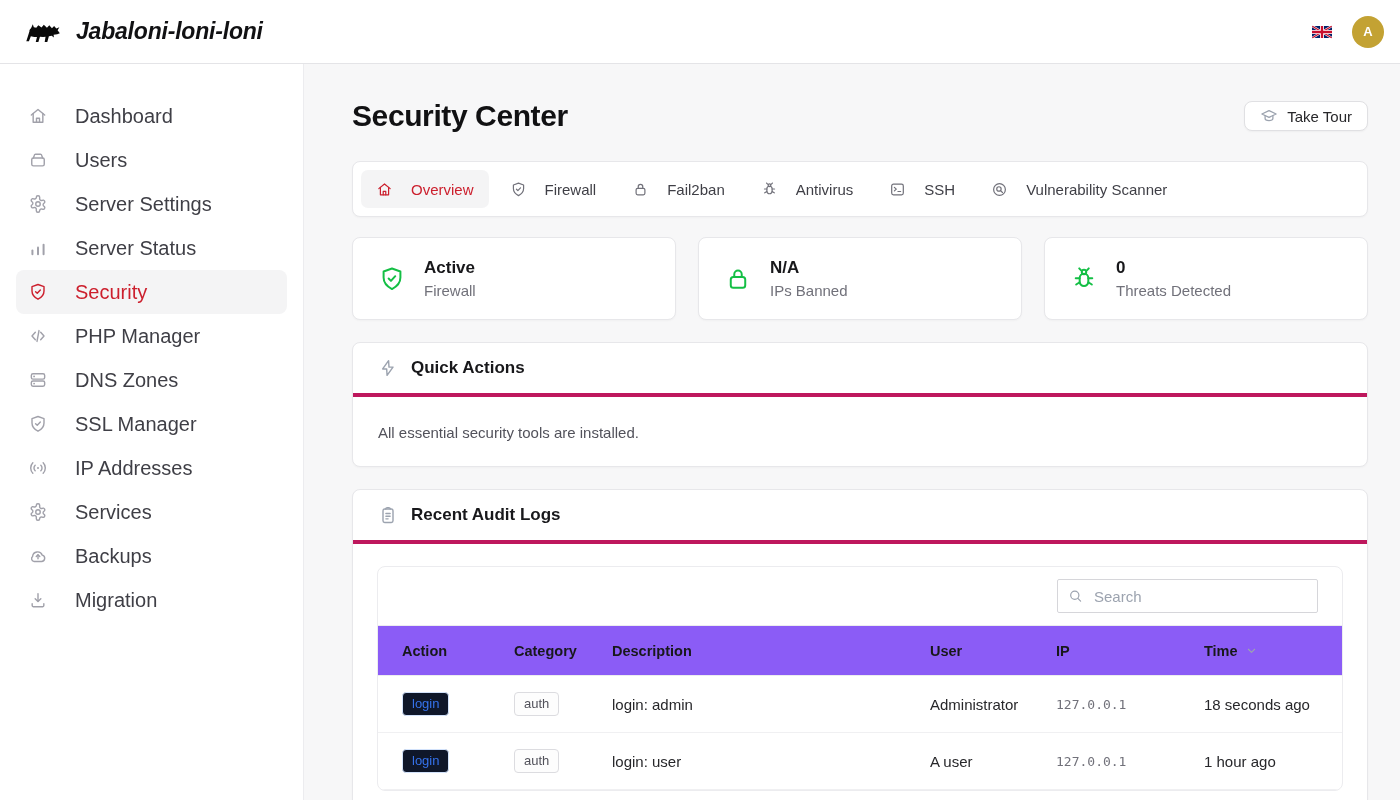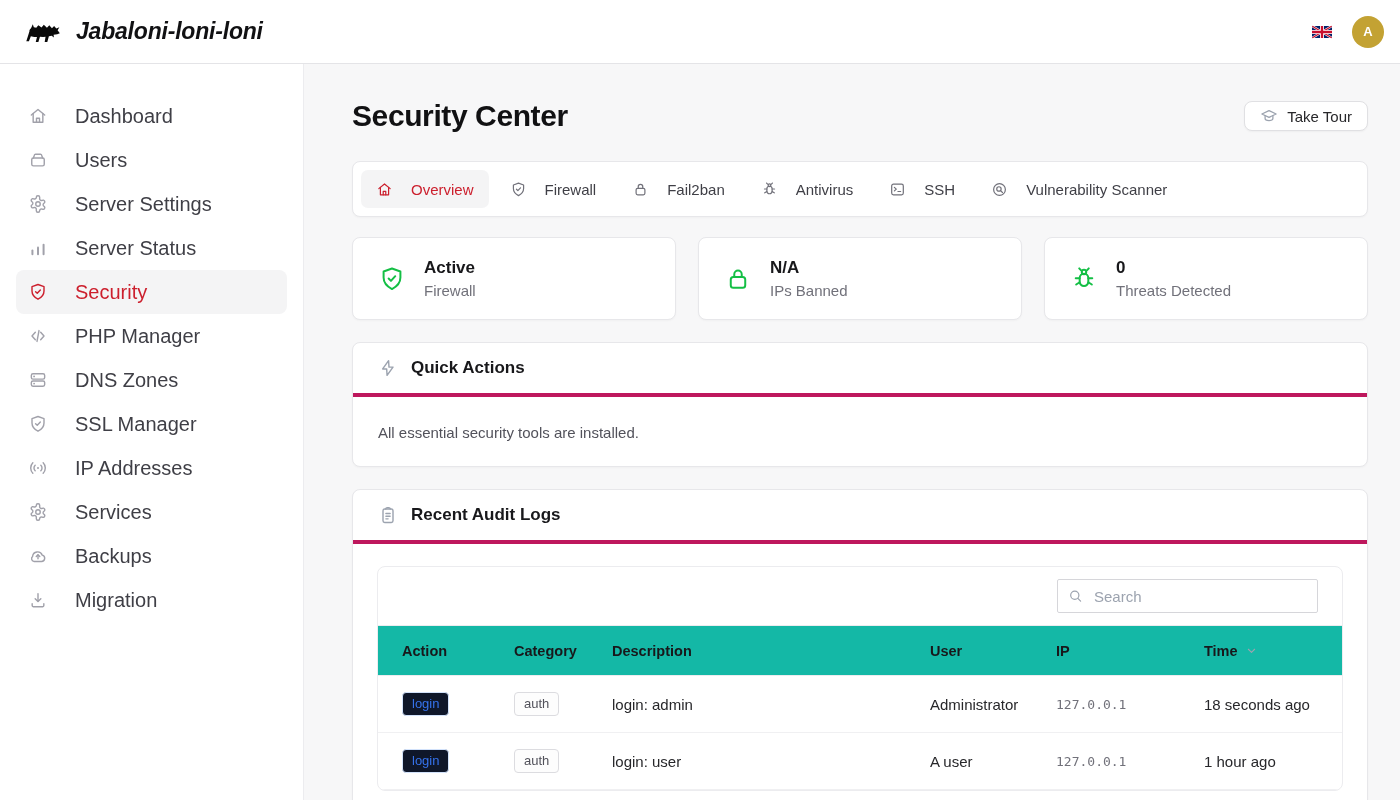--- a/index.html
+++ b/index.html
@@ -100,21 +100,21 @@
   .table-toolbar { display:flex; justify-content:flex-end; align-items:center; height:58px; padding:0 24px; }
   .search { position:relative; width:261px; }
   .search .ic { position:absolute; left:10px; top:50%; transform:translateY(-50%); color:#9ca3af; display:flex; }
   .search input {
     width:100%; height:34px; border:1px solid #d6d6da; border-radius:2px;
     padding:0 10px 0 36px; font-size:15px; color:#c2410c; font-family:inherit; outline:none;
   }
   .search input::placeholder { color:#9ca3af; }
   table { width:100%; border-collapse:collapse; table-layout:fixed; }
   thead th {
-    background:#14b8a6; border-top:1px solid #ececef; border-bottom:1px solid #ececef;
+    background:#8b5cf6; border-top:1px solid #ececef; border-bottom:1px solid #ececef;
     height:50px; text-align:left; font-size:14.5px; font-weight:bold; color:#18181b; padding:0 12px;
   }
   th:first-child, td:first-child { padding-left:24px; }
   .th-inner { display:flex; align-items:center; gap:6px; }
   .th-inner .ic { display:flex; color:#9ca3af; }
   tbody td { height:57px; border-bottom:1px solid #f0f0f2; font-size:15px; color:#27272a; padding:0 12px; }
   .badge { display:inline-block; font-size:13px; line-height:1.2; padding:3px 9px; border-radius:4px; }
   .badge-action { color:var(--blue); background:#0f172a; border:1px solid #d2e2fb; }
   .badge-category { color:#52525b; background:#fdfdfd; border:1px solid #dcdce0; }
   .ip-cell { font-family:"DejaVu Sans Mono", monospace; font-size:13px; color:#71717a; }

